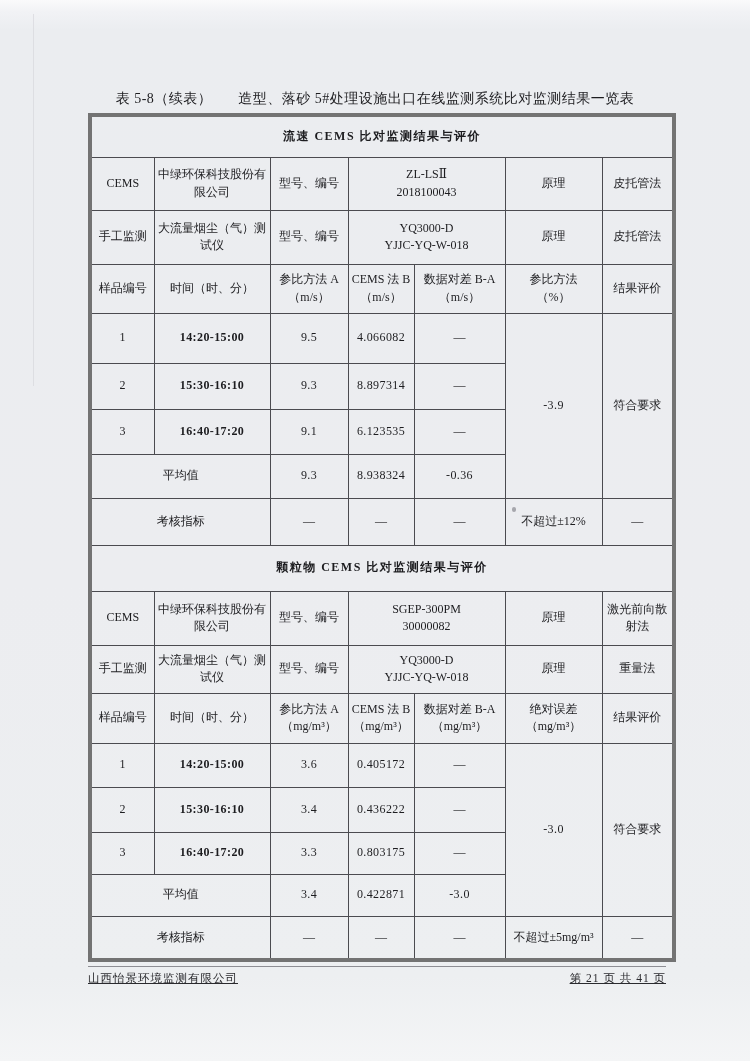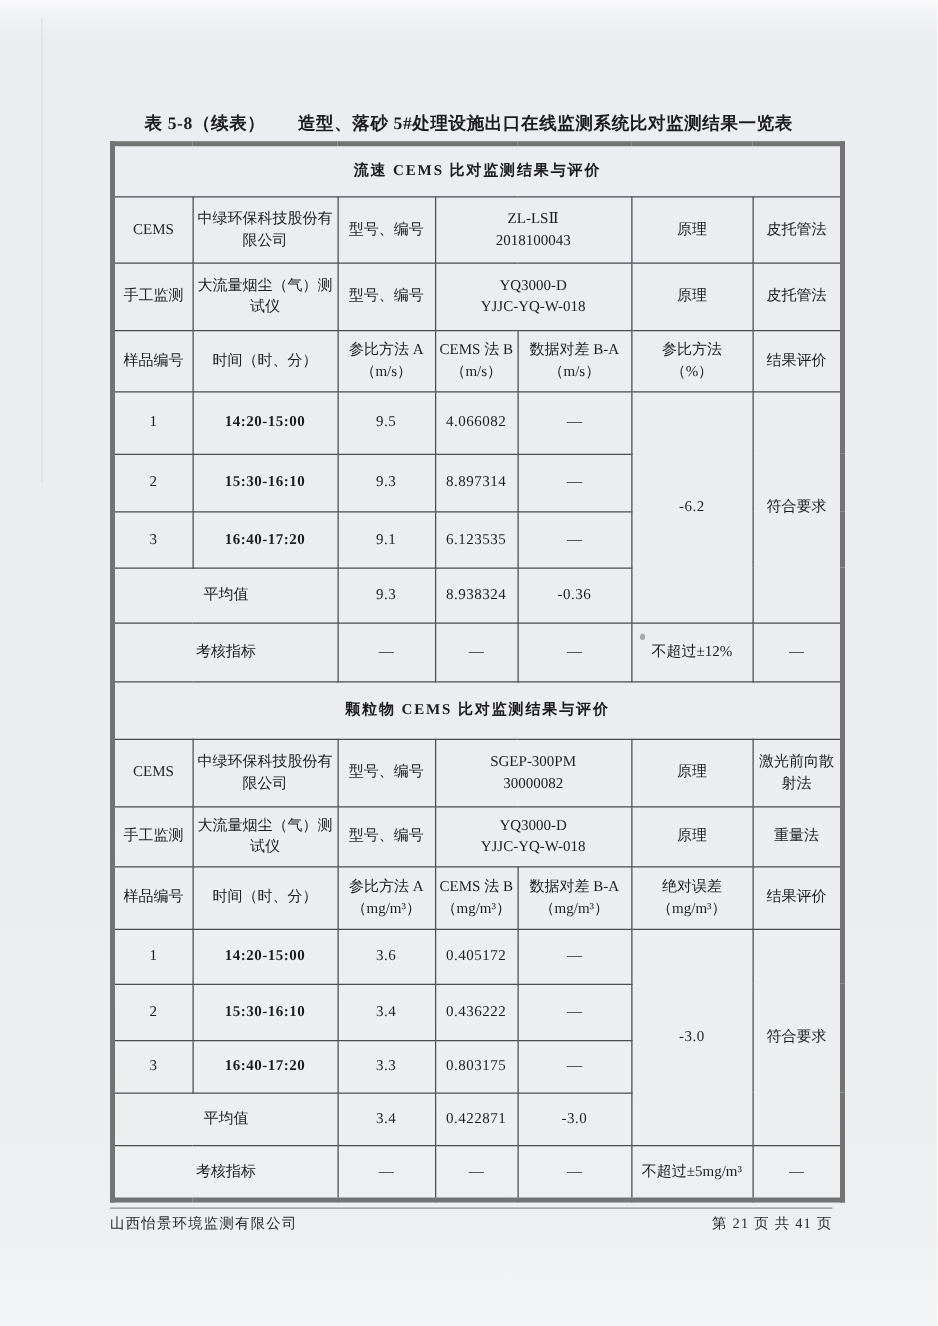--- a/index.html
+++ b/index.html
@@ -12,21 +12,21 @@
   .paper{
     position:absolute;inset:0;
     background:linear-gradient(180deg,#fafafb 0px,#f1f2f5 12px,#ebedf0 30px,#ecedf0 55%,#edeff1 92%,#f4f5f6 100%);
   }
   .edge-line{
     position:absolute;left:33px;top:14px;height:372px;width:1px;
     background:#d9dade;opacity:.8;
   }
   .doc-title{
     position:absolute;top:90px;left:78px;width:594px;
-    text-align:center;font-weight:bold;font-size:14px;letter-spacing:.5px;
+    text-align:center;font-weight:normal;font-size:14px;letter-spacing:.5px;
     white-space:nowrap;
   }
   .doc-title .gap{display:inline-block;width:26px;}
   table.report{
     position:absolute;top:113px;left:88px;width:584px;
     border-collapse:collapse;table-layout:fixed;
     border:4px solid #737373;
   }
   table.report td{
     border:1px solid #4b4b50;
@@ -43,21 +43,21 @@
     position:absolute;left:6px;top:8px;width:4px;height:5px;
     border-radius:2px;background:#8f8f96;opacity:.75;
   }
   .foot-rule{
     position:absolute;left:88px;top:966px;width:578px;height:0;
     border-top:1.5px solid #8d8d93;
   }
   .footer{
     position:absolute;left:88px;top:971px;width:578px;
     display:flex;justify-content:space-between;
-    font-size:11.5px;letter-spacing:1px;color:#2a2a2e;
+    font-size:11.5px;letter-spacing:1px;color:#2a2a2e;text-decoration:underline;
   }
 </style>
 </head>
 <body>
 
 <div class="page">
   <div class="paper"></div>
   <div class="edge-line"></div>
 
   <div class="doc-title">
@@ -121,21 +121,21 @@
             <div>（%）</div>
         </td>
         <td class="hd">结果评价</td>
       </tr>
       <tr style="height:50px">
         <td class="num">1</td>
         <td class="num b">14:20-15:00</td>
         <td class="num">9.5</td>
         <td class="num">4.066082</td>
         <td>—</td>
-        <td rowspan="4" class="num">-6.2</td>
+        <td rowspan="4" class="num">-3.9</td>
         <td rowspan="4">符合要求</td>
       </tr>
       <tr style="height:46px">
         <td class="num">2</td>
         <td class="num b">15:30-16:10</td>
         <td class="num">9.3</td>
         <td class="num">8.897314</td>
         <td>—</td>
       </tr>
       <tr style="height:45px">

